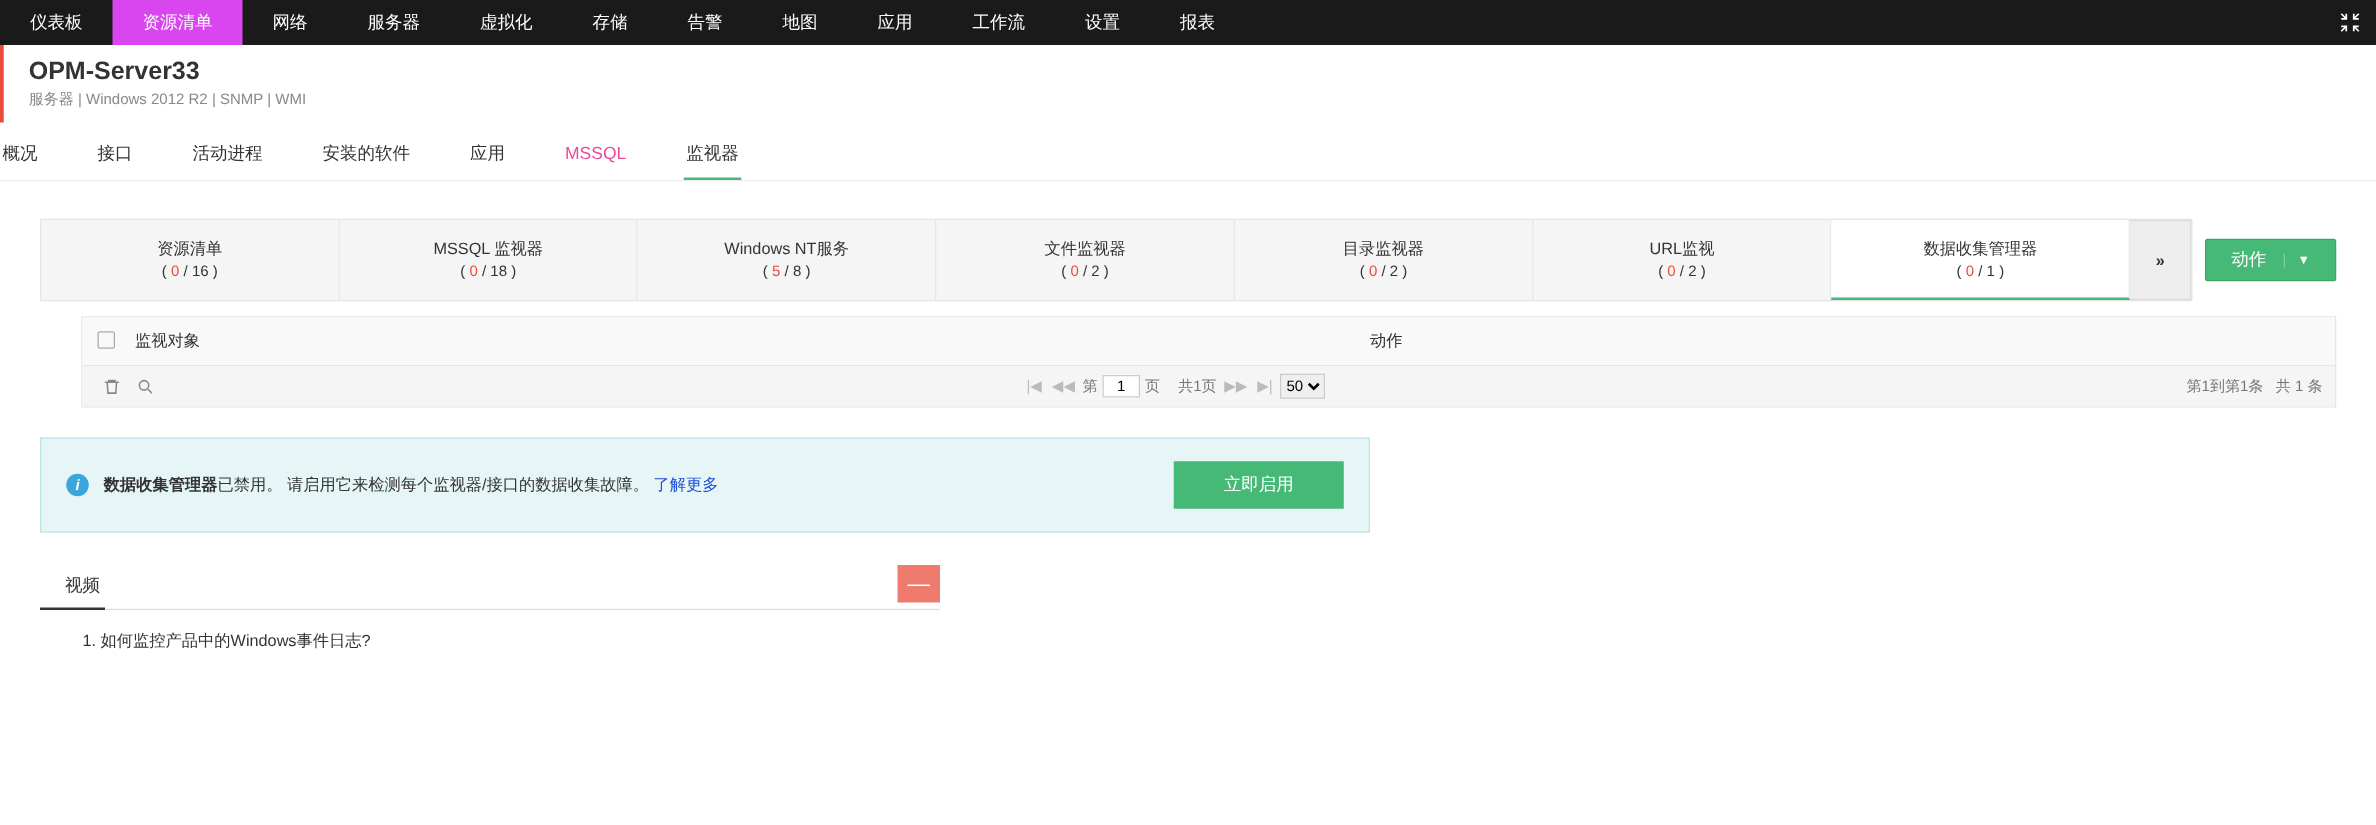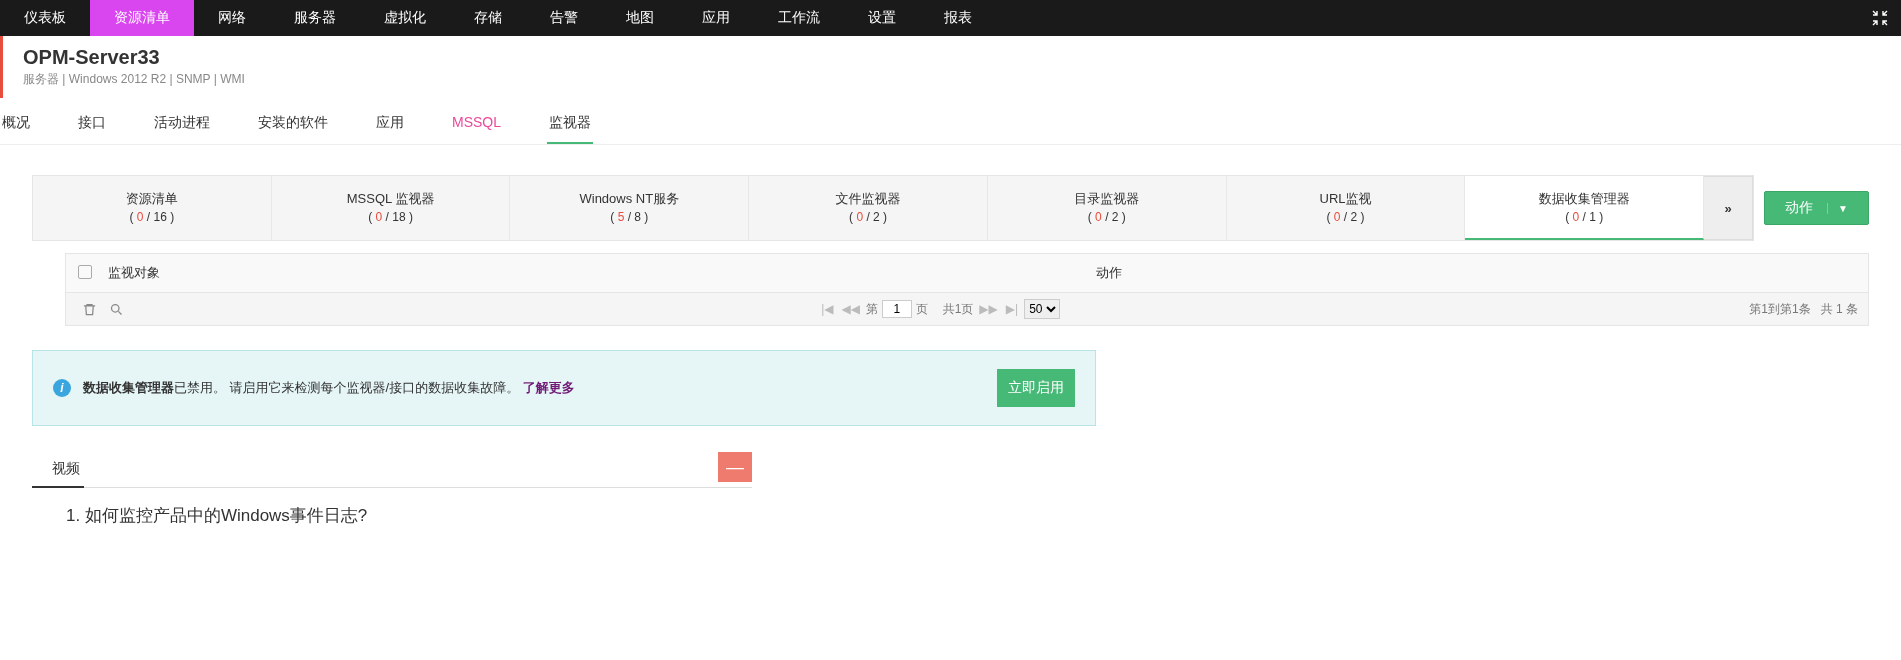--- a/index.html
+++ b/index.html
@@ -55,30 +55,30 @@
 .tf-center input { width:30px; height:18px; text-align:center; border:1px solid #ccc; font-size:12px; }
 .tf-center select { height:20px; border:1px solid #ccc; font-size:12px; }
 .tf-right { color:#777; }
 .pg-btn { color:#bbb; cursor:pointer; padding:0 2px; user-select:none; }
 
 
 .banner { margin-top:24px; background:#e6f6f7; border:1px solid #b8e4e8; padding:18px 20px; display:flex; align-items:center; gap:12px; max-width:1064px; }
 .banner-icon { width:18px; height:18px; border-radius:50%; background:#3aa6dd; color:#fff; display:flex; align-items:center; justify-content:center; font-size:12px; font-weight:bold; font-style:italic; flex-shrink:0; }
 .banner-text { flex:1; font-size:13px; }
 .banner-text b { font-weight:600; }
-.banner-text a { color:#701a75; text-decoration:none; cursor:pointer;font-weight:bold; }
-.banner-btn { background:#46b977; color:#fff; padding:10px 11px; cursor:pointer; font-size:14px; }
+.banner-text a { color:#1d4ed8; text-decoration:none; cursor:pointer; }
+.banner-btn { background:#46b977; color:#fff; padding:10px 40px; cursor:pointer; font-size:14px; }
 
 
 .video-section { margin-top:26px; max-width:720px; }
 .video-header { display:flex; border-bottom:1px solid #ddd; }
 .video-tab { padding:8px 4px 8px 20px; font-size:14px; color:#333; border-bottom:2px solid #333; margin-bottom:-1px; }
 .video-header-spacer { flex:1; }
 .video-minus { width:34px; height:30px; background:#ef7b6f; color:#fff; display:flex; align-items:center; justify-content:center; font-size:18px; cursor:pointer; margin-bottom:4px; }
-.video-item { padding:16px 0 0 34px; font-size:17px; }
+.video-item { padding:16px 0 0 34px; font-size:13px; }
 
 svg { display:block; }
 </style>
 </head>
 <body>
 
 <div class="navbar">
   <div class="nav-item">仪表板</div>
   <div class="nav-item active">资源清单</div>
   <div class="nav-item">网络</div>

